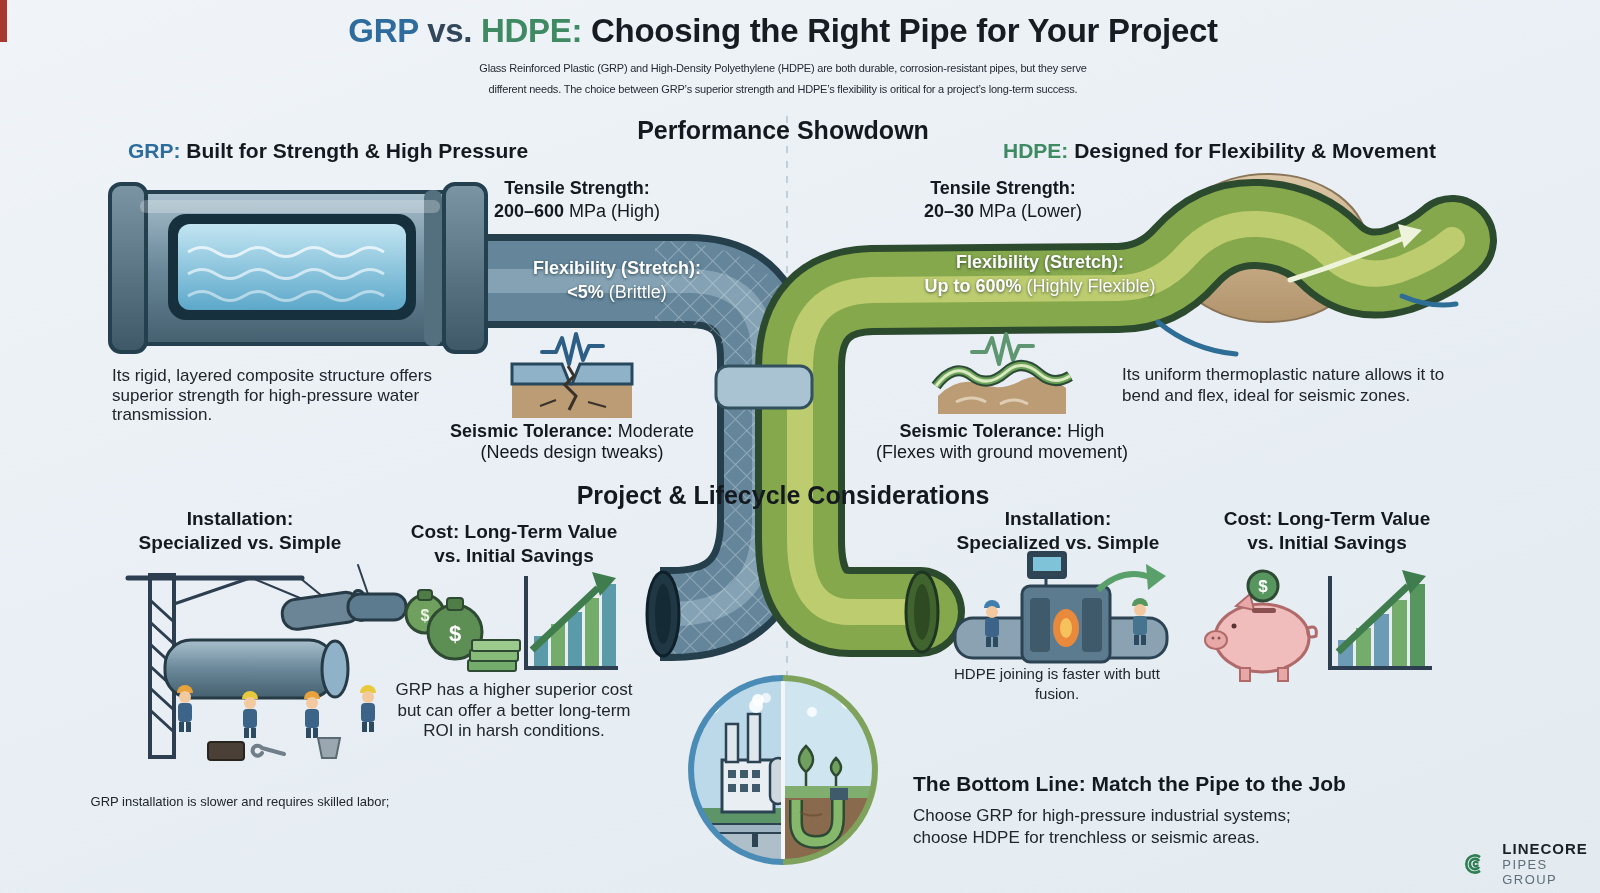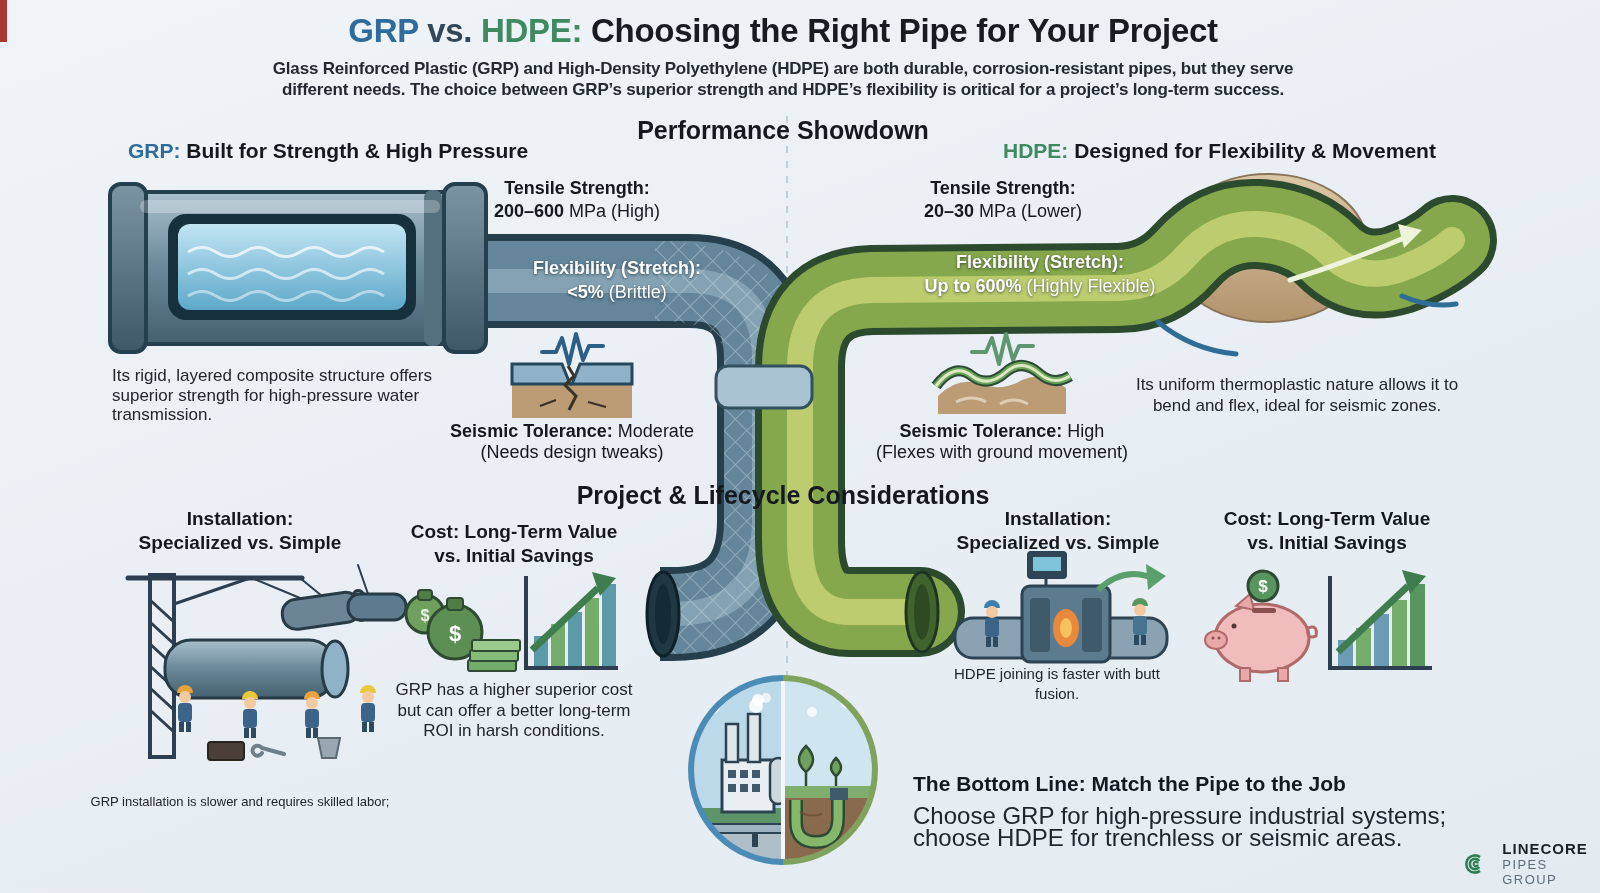--- a/index.html
+++ b/index.html
@@ -4,29 +4,29 @@
 <style>
   html,body{margin:0;padding:0;}
   body{font-family:"Liberation Sans",sans-serif;}
   #stage{position:relative;width:1600px;height:893px;overflow:hidden;
          background:linear-gradient(160deg,#f0f4f8 0%,#e9eff4 45%,#e3ebf1 100%);color:#1b2127;}
   .abs{position:absolute;}
   .ctr{transform:translateX(-50%);text-align:center;}
   .b{font-weight:700;}
   .nw{white-space:nowrap;}
   .title{font-size:33px;font-weight:700;letter-spacing:-0.3px;color:#171c22;}
-  .subtitle{font-size:17px;letter-spacing:-0.2px;color:#232a31;line-height:21px;font-weight:bold;}
+  .subtitle{font-size:11px;letter-spacing:-0.2px;color:#232a31;line-height:21px;}
   .h-section{font-size:25px;font-weight:700;color:#14191f;}
   .h-side{font-size:21px;font-weight:700;color:#14191f;}
   .lbl{font-size:18px;line-height:23px;color:#14191f;}
   .lbl-w{font-size:18px;line-height:24px;color:#ffffff;text-shadow:0 1px 3px rgba(8,28,38,.65);margin-left:40px;}
   .cap{font-size:17px;line-height:20.5px;color:#20262c;}
   .h-col{font-size:19px;line-height:24px;font-weight:700;color:#14191f;}
   .bl-h{font-size:21px;font-weight:700;color:#14191f;}
-  .bl-b{font-size:24px;line-height:22px;color:#20262c;}
+  .bl-b{font-size:17px;line-height:22px;color:#20262c;}
   .logo-name{font-size:15px;font-weight:700;letter-spacing:1px;color:#1b2127;}
   .logo-tag{font-size:13px;letter-spacing:1.4px;color:#5f6d78;}
 </style>
 </head>
 <body>
 
 <div id="stage">
 
   <svg class="abs" style="left:0;top:0" width="1600" height="893" viewBox="0 0 1600 893">
     <defs>
@@ -344,21 +344,21 @@
     <div>(Needs design tweaks)</div>
   </div>
 
   <div class="abs ctr lbl nw" style="left:1002px;top:421px;line-height:21px">
     <div><span class="b">Seismic Tolerance:</span><span> High</span></div>
     <div>(Flexes with ground movement)</div>
   </div>
 
   <div class="abs cap" style="left:112px;top:366px;width:345px;line-height:19.5px">Its rigid, layered composite structure offers superior strength for high-pressure water transmission.</div>
 
-  <div class="abs cap" style="left:1122px;top:374px;width:350px;text-align:center;line-height:21px">Its uniform thermoplastic nature allows it to bend and flex, ideal for seismic zones.</div>
+  <div class="abs cap" style="left:1122px;top:364px;width:350px;text-align:left;line-height:21px">Its uniform thermoplastic nature allows it to bend and flex, ideal for seismic zones.</div>
 
   <div class="abs ctr h-section nw" style="left:783px;top:481px">Project &amp; Lifecycle Considerations</div>
 
   <div class="abs ctr h-col nw" style="left:240px;top:507px">
     <div>Installation:</div>
     <div>Specialized vs. Simple</div>
   </div>
 
   <div class="abs ctr h-col nw" style="left:514px;top:520px">
     <div>Cost: Long-Term Value</div>

